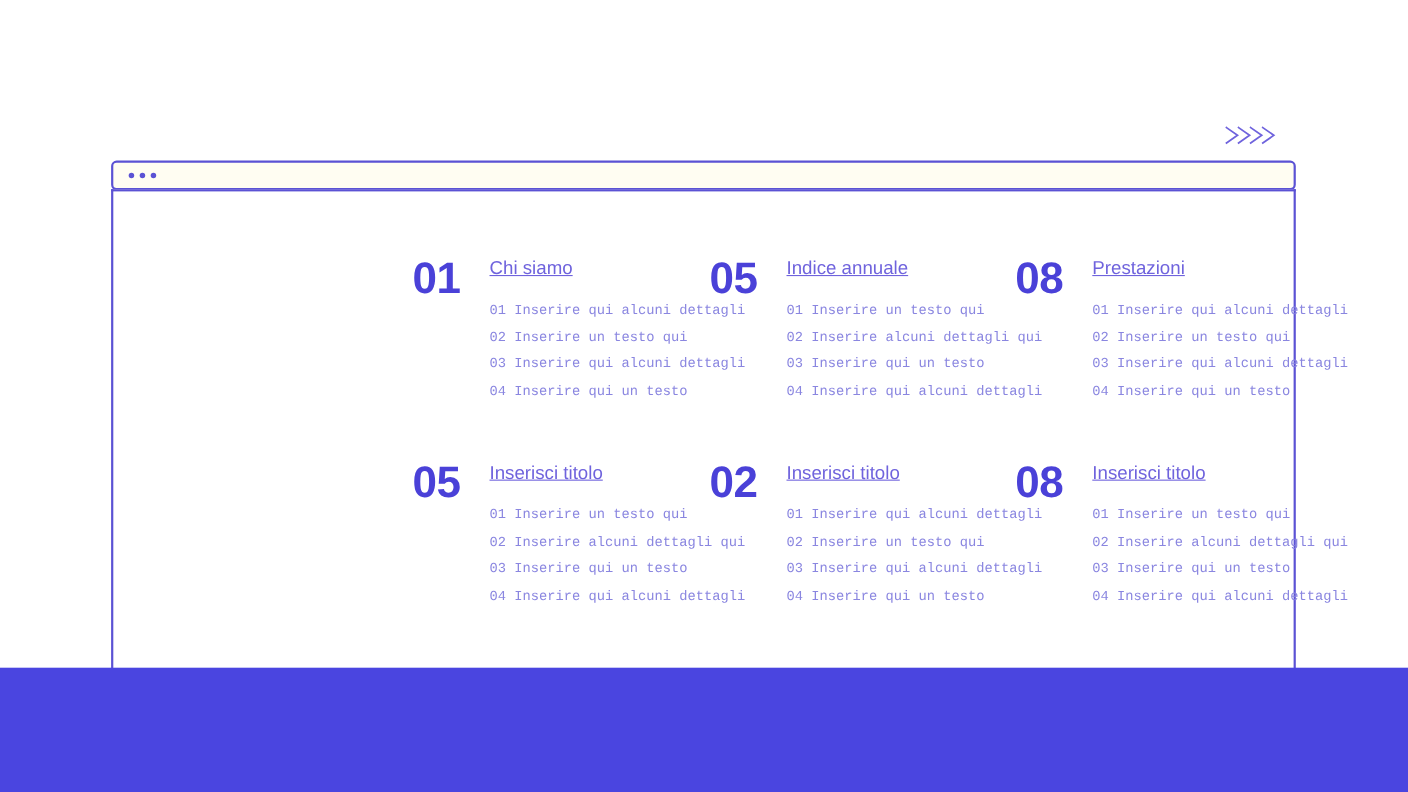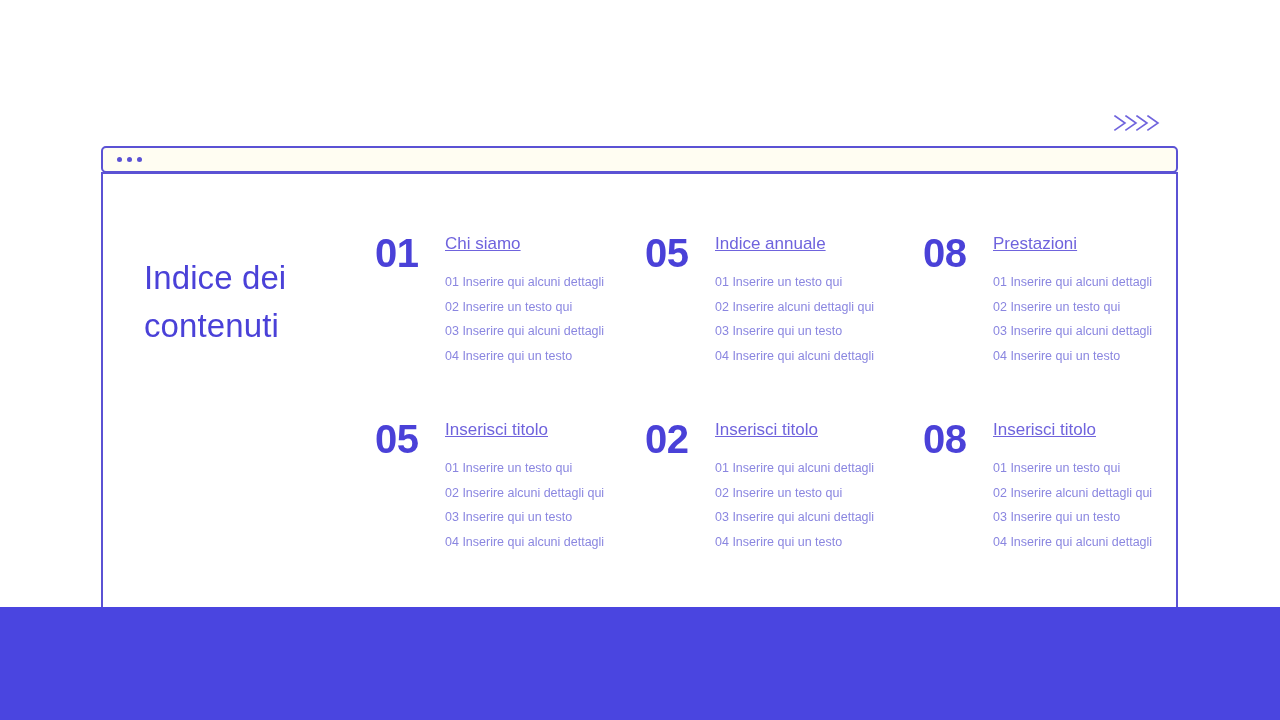--- a/index.html
+++ b/index.html
@@ -122,20 +122,21 @@
     color: #6f63dd;
     font-weight: 400;
     margin-bottom: 16px;
     white-space: nowrap;
     text-decoration: underline;
   }
   .item-list {
     list-style: none;
     margin: 0;
     padding: 0;
+    font-family: Liberation Mono, monospace;
   }
   .item-list li {
     font-size: 12.5px;
     line-height: 24.5px;
     color: #8a86e0;
     white-space: nowrap;
   }
 
   
   .bottom-band {
@@ -167,24 +168,20 @@
     <div class="dots">
       <span class="dot"></span>
       <span class="dot"></span>
       <span class="dot"></span>
     </div>
   </div>
 
   <div class="window-body">
     <div class="content">
 
-      <h1 class="page-title">
-        <span>Indice dei</span><br>
-        <span>contenuti</span>
-      </h1>
 
       <div class="grid">
 
         <div class="item">
           <div class="item-num">01</div>
           <div class="item-body">
             <div class="item-title">Chi siamo</div>
             <ul class="item-list">
               <li>01 Inserire qui alcuni dettagli</li>
               <li>02 Inserire un testo qui</li>

